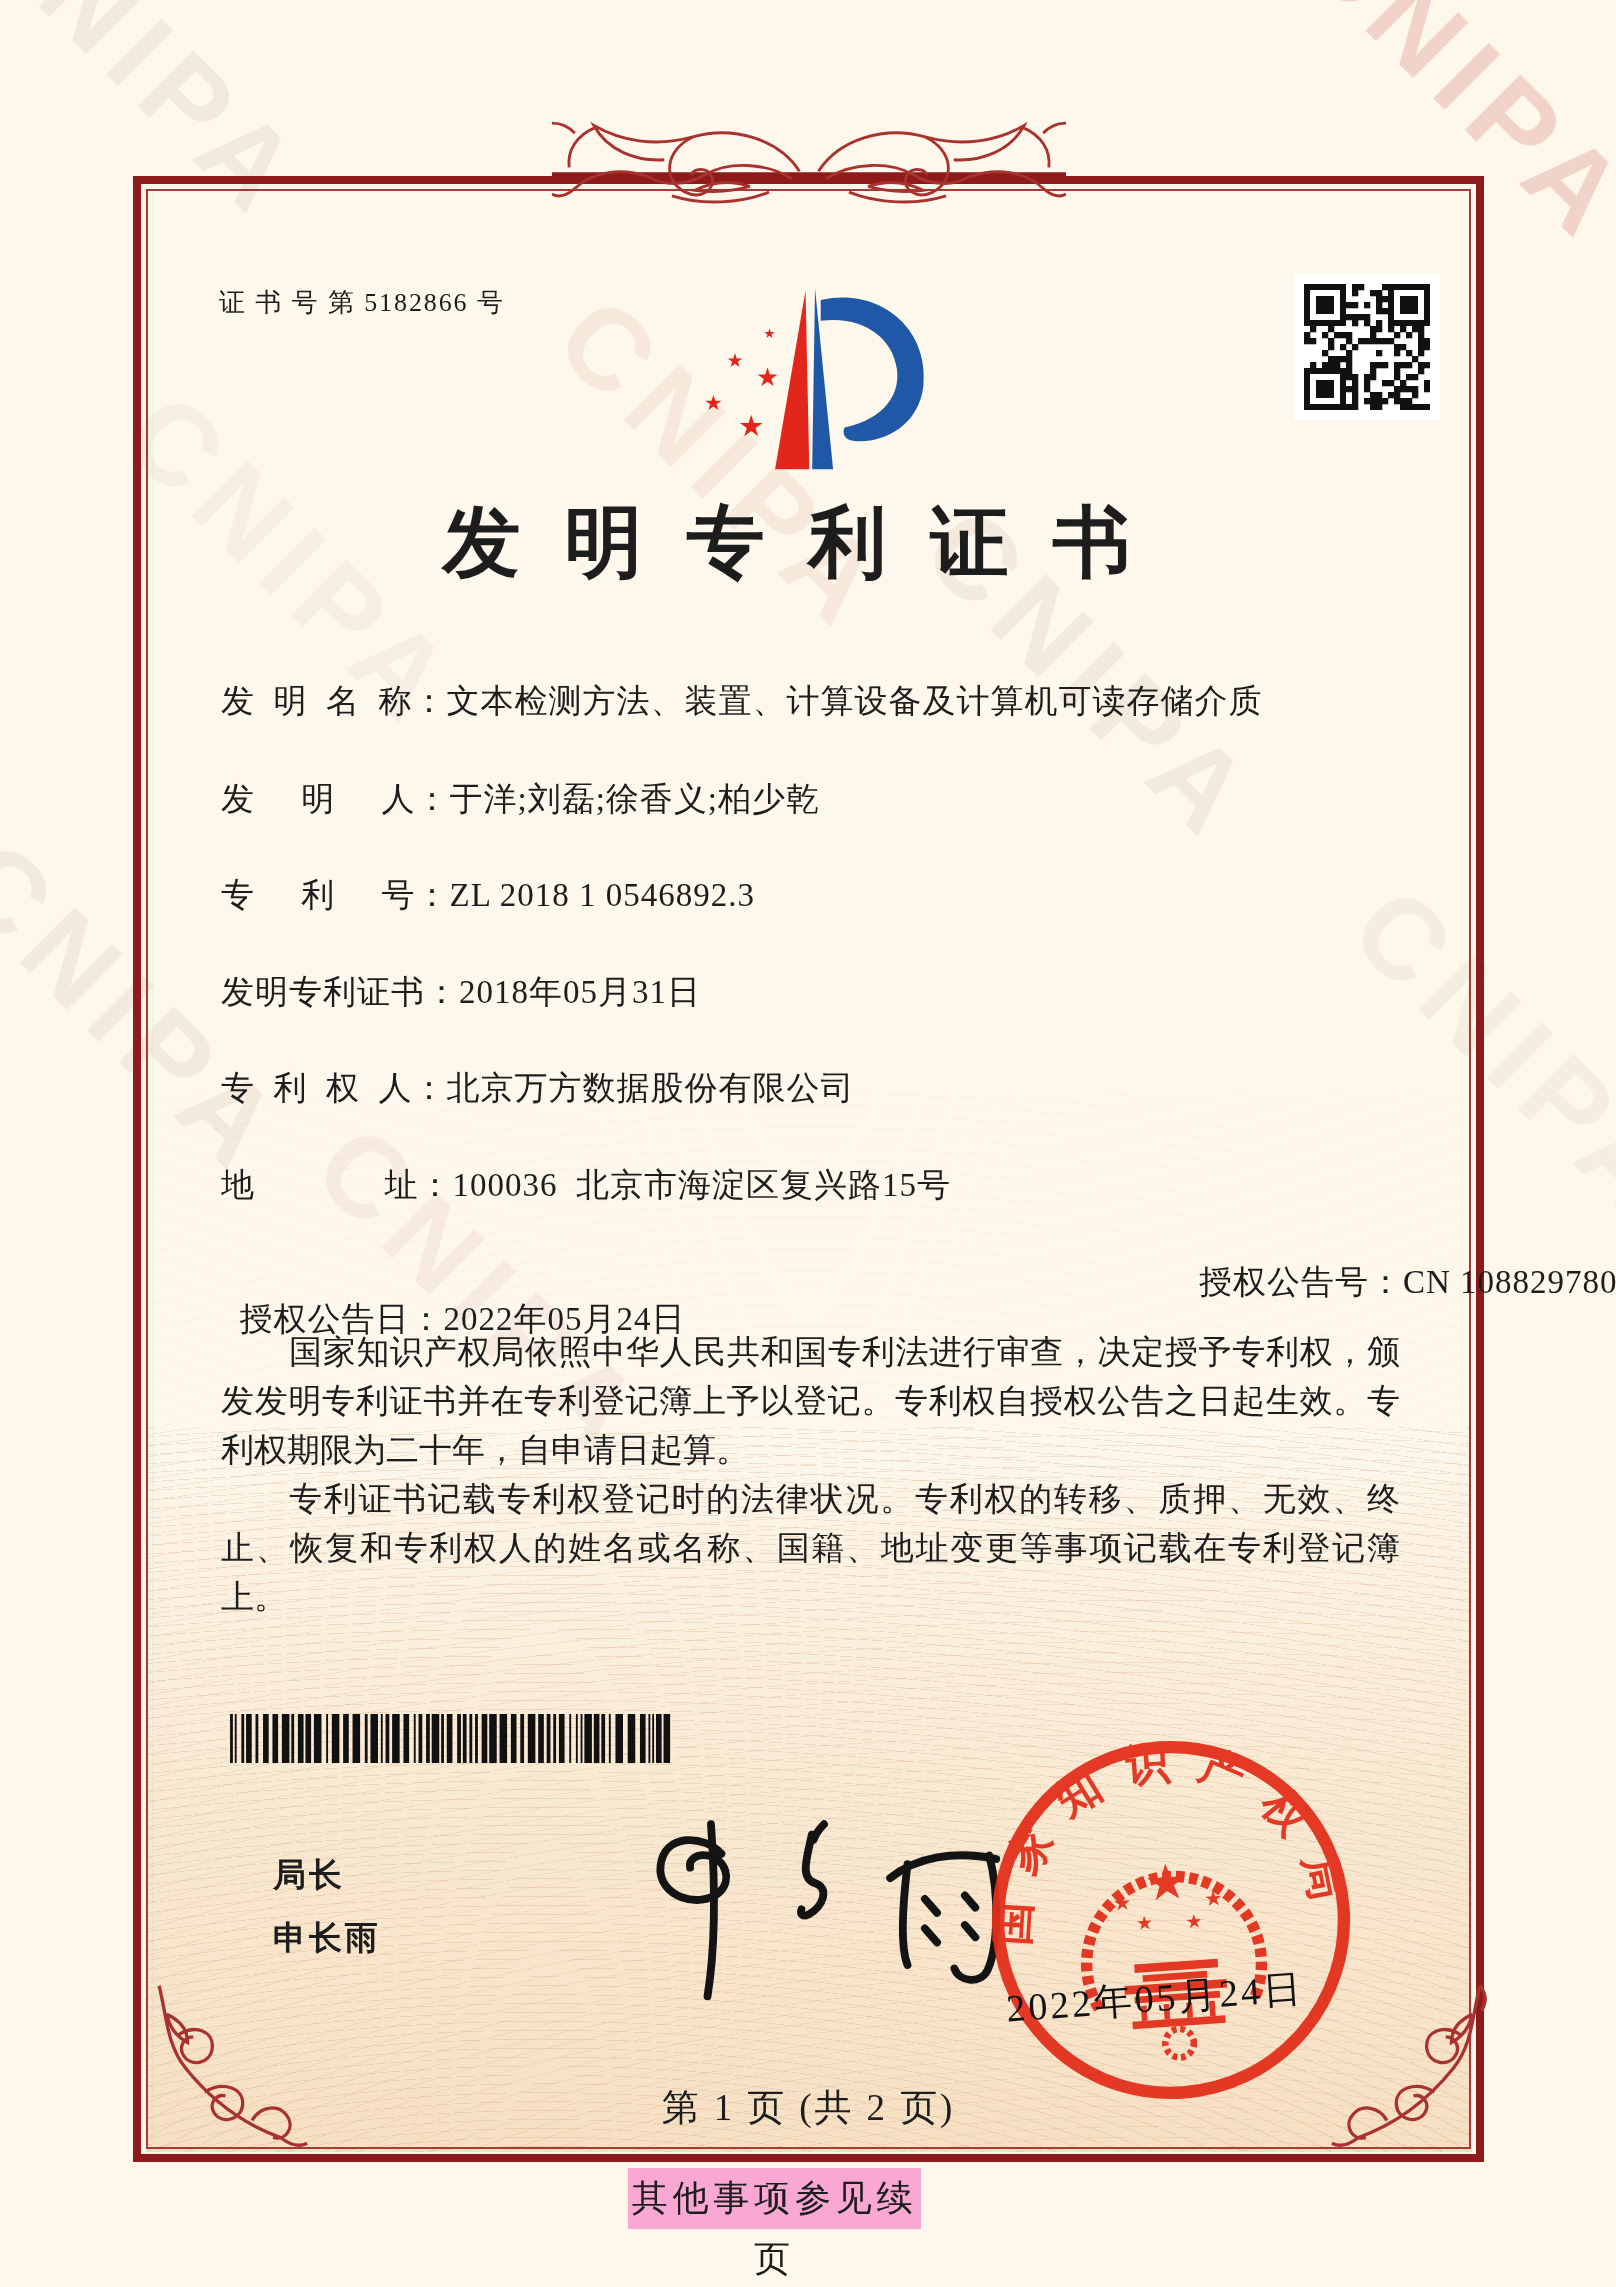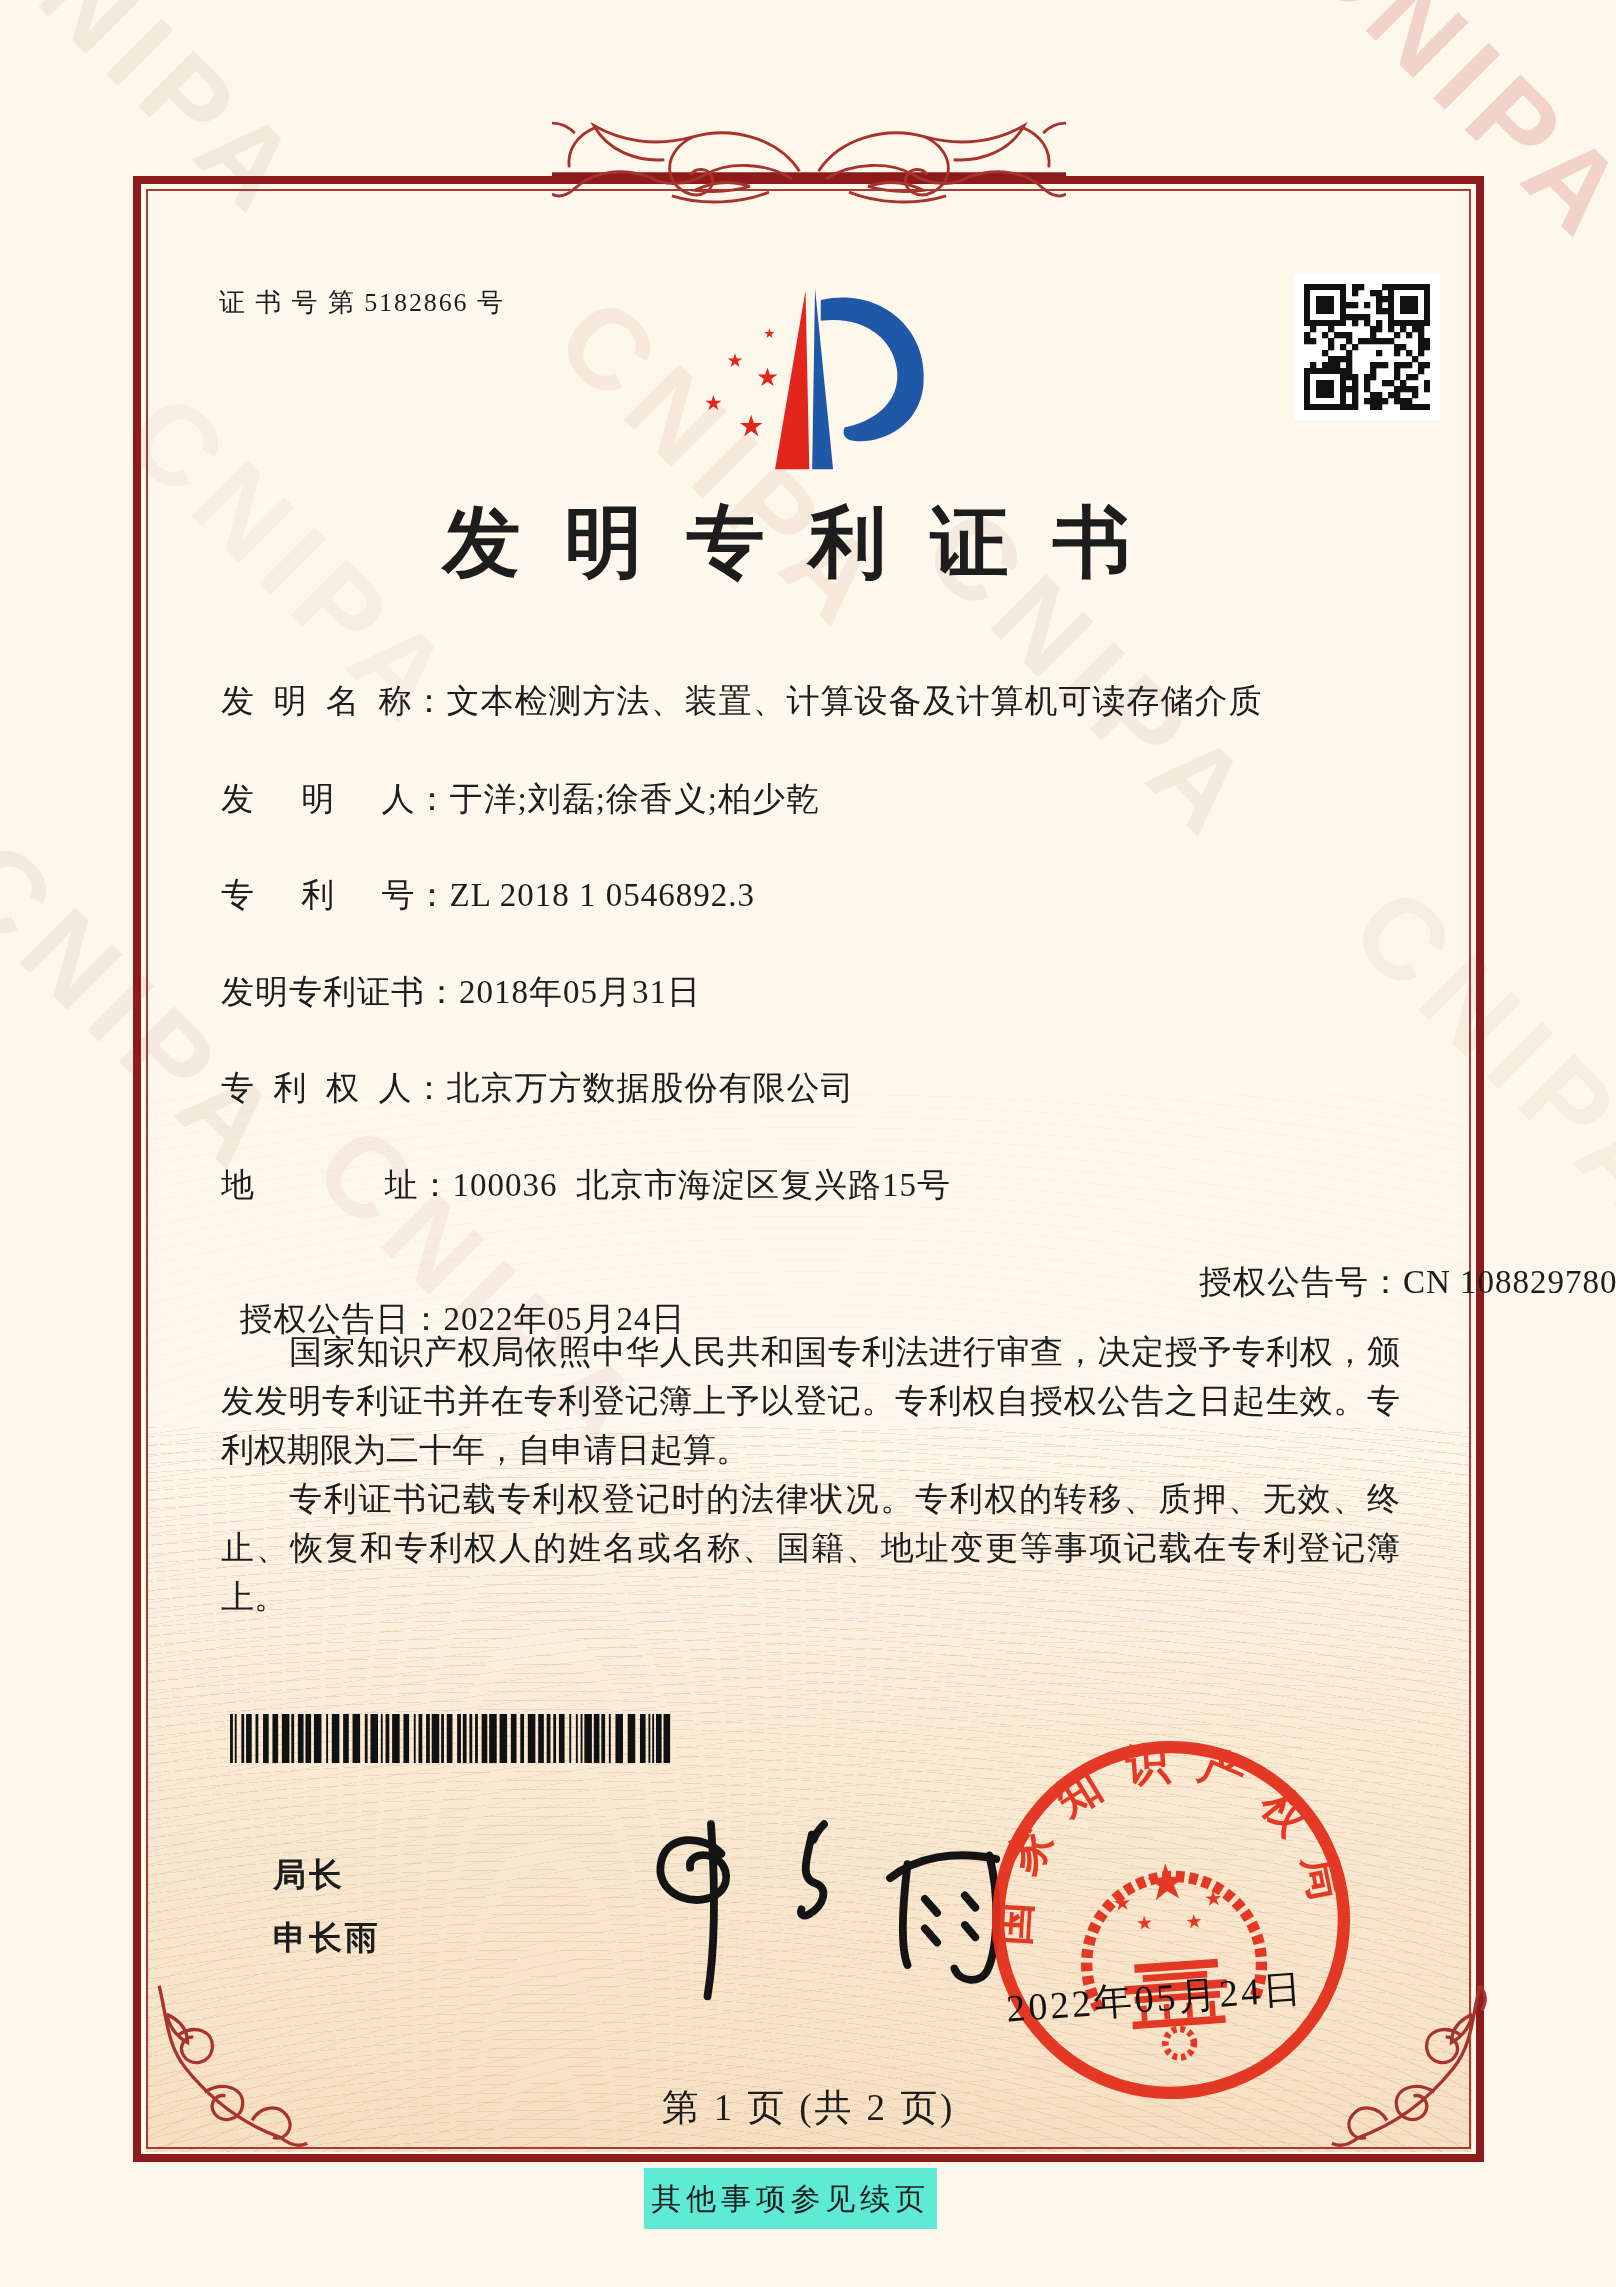--- a/index.html
+++ b/index.html
@@ -45,22 +45,22 @@
   .sig-label{position:absolute;left:241px;font-size:33px;letter-spacing:2.9px;z-index:2;
              font-family:"Liberation Sans","DejaVu Sans",sans-serif;font-weight:600;margin-left:32px;}
   .sig-svg{position:absolute;left:599px;top:1812px;width:457px;height:200px;z-index:2;}
   
   .seal{position:absolute;left:981px;top:1730px;width:380px;height:380px;z-index:3;opacity:.95;}
   .seal-date{position:absolute;left:1006px;top:1971px;width:361px;font-size:38px;letter-spacing:2.9px;
              color:#131313;transform:rotate(-4deg);z-index:4;white-space:pre;}
   
   .page-info{position:absolute;left:133px;top:2083px;width:1351px;text-align:center;font-size:37px;
              letter-spacing:2.9px;z-index:2;}
-  .cont-box{position:absolute;left:628px;top:2168px;width:293px;height:61px;background:#5eead4;
-            text-align:center;line-height:61px;font-size:30px;letter-spacing:4.8px;z-index:2;margin-left:16px;}
+  .cont-box{position:absolute;left:628px;top:2168px;width:293px;height:61px;background:#f9a8d4;
+            text-align:center;line-height:61px;font-size:36px;letter-spacing:4.8px;z-index:2;}
 </style>
 </head>
 <body>
 
 <div class="wm" style="left:-67px;top:-14.3px;color:rgba(176,140,122,.14)">CNIPA</div>
 <div class="wm" style="left:1260px;top:9.5px;color:rgba(214,130,118,.30)">CNIPA</div>
 <div class="wm" style="left:518px;top:399px;color:rgba(214,140,125,.14)">CNIPA</div>
 <div class="wm" style="left:885px;top:609px;color:rgba(176,140,122,.13)">CNIPA</div>
 <div class="wm" style="left:-86px;top:942px;color:rgba(176,140,122,.13)">CNIPA</div>
 <div class="wm" style="left:276px;top:1227px;color:rgba(200,140,125,.11)">CNIPA</div>

